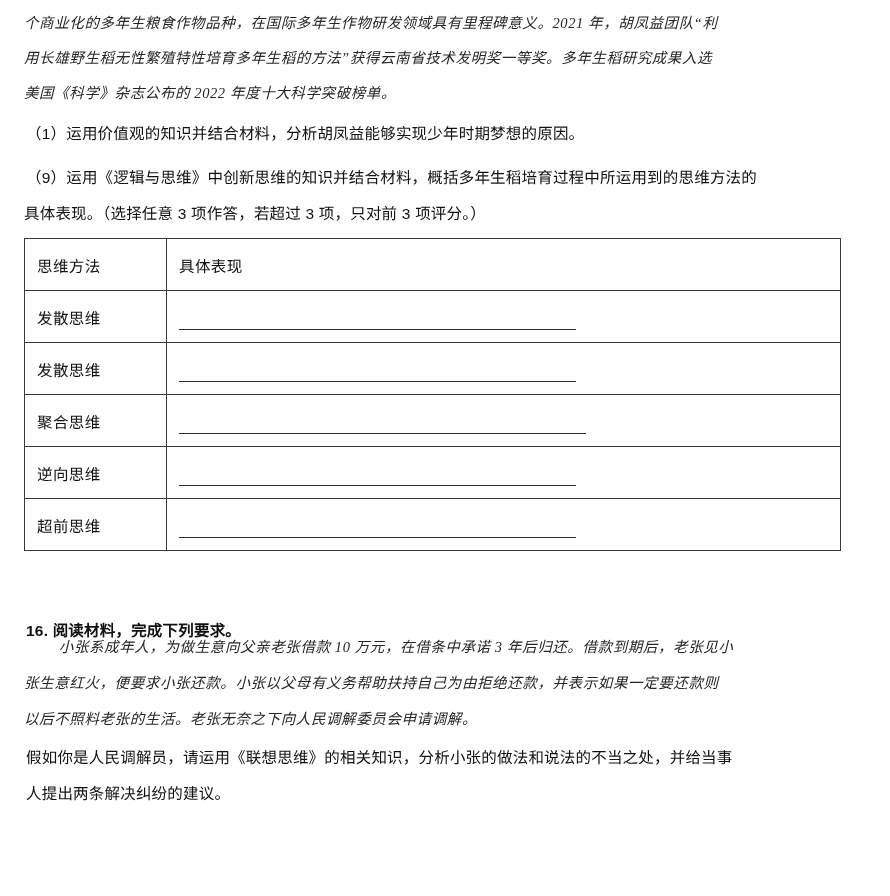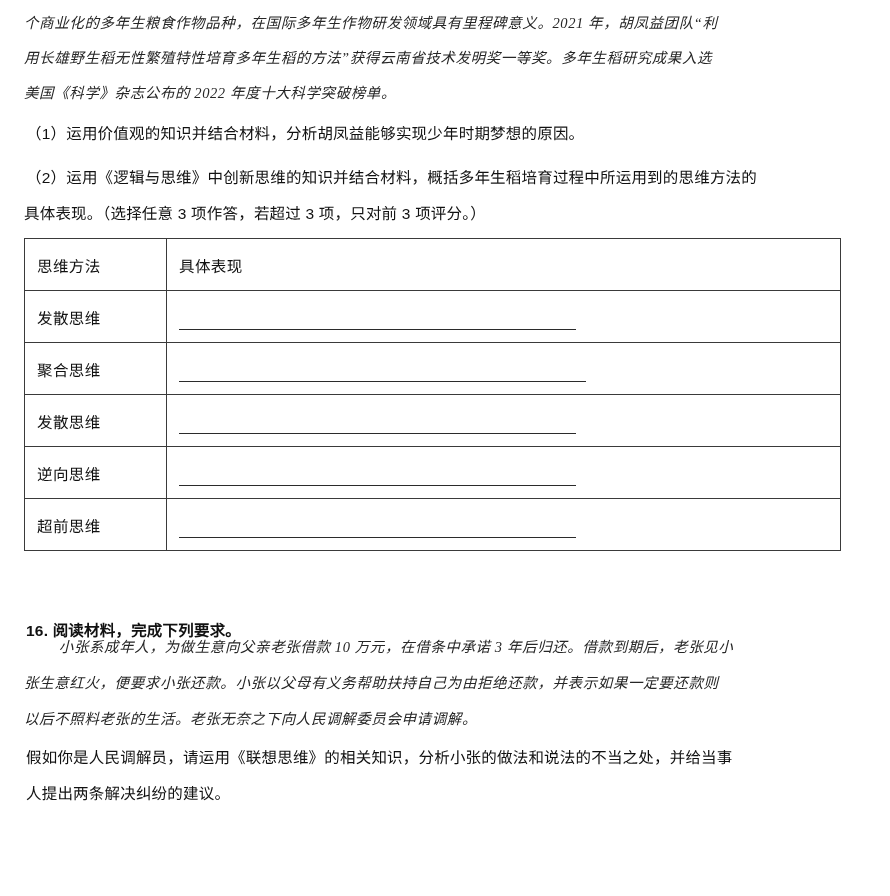--- a/index.html
+++ b/index.html
@@ -112,49 +112,49 @@
     <div style="height:35px;">个商业化的多年生粮食作物品种，在国际多年生作物研发领域具有里程碑意义。2021 年，胡凤益团队“利</div>
     <div style="height:35px;">用长雄野生稻无性繁殖特性培育多年生稻的方法”获得云南省技术发明奖一等奖。多年生稻研究成果入选</div>
     <div style="height:35px;">美国《科学》杂志公布的 2022 年度十大科学突破榜单。</div>
   </div>
 
   <div class="block song" style="left:26px; top:116px; width:840px;">
     <div>（1）运用价值观的知识并结合材料，分析胡凤益能够实现少年时期梦想的原因。</div>
   </div>
 
   <div class="block song" style="left:26px; top:160px; width:842px;">
-    <div style="height:36px;">（2）运用《逻辑与思维》中创新思维的知识并结合材料，概括多年生稻培育过程中所运用到的思维方法的</div>
+    <div style="height:36px;">（9）运用《逻辑与思维》中创新思维的知识并结合材料，概括多年生稻培育过程中所运用到的思维方法的</div>
     <div style="height:36px; margin-left:-2px;">具体表现。（选择任意 3 项作答，若超过 3 项，只对前 3 项评分。）</div>
   </div>
 
   <table class="answer-table">
     <tbody>
       <tr>
         <td class="col-method head-cell">思维方法</td>
         <td class="col-detail head-cell">具体表现</td>
       </tr>
 
       <tr>
         <td class="col-method">发散思维</td>
         <td class="col-detail rule-cell">
           <span class="rule-line" style="width:397px;"></span>
         </td>
       </tr>
 
       <tr>
-        <td class="col-method">聚合思维</td>
+        <td class="col-method">发散思维</td>
         <td class="col-detail rule-cell">
-          <span class="rule-line" style="width:407px;"></span>
+          <span class="rule-line" style="width:397px;"></span>
         </td>
       </tr>
 
       <tr>
-        <td class="col-method">发散思维</td>
+        <td class="col-method">聚合思维</td>
         <td class="col-detail rule-cell">
-          <span class="rule-line" style="width:397px;"></span>
+          <span class="rule-line" style="width:407px;"></span>
         </td>
       </tr>
 
       <tr>
         <td class="col-method">逆向思维</td>
         <td class="col-detail rule-cell">
           <span class="rule-line" style="width:397px;"></span>
         </td>
       </tr>
 

